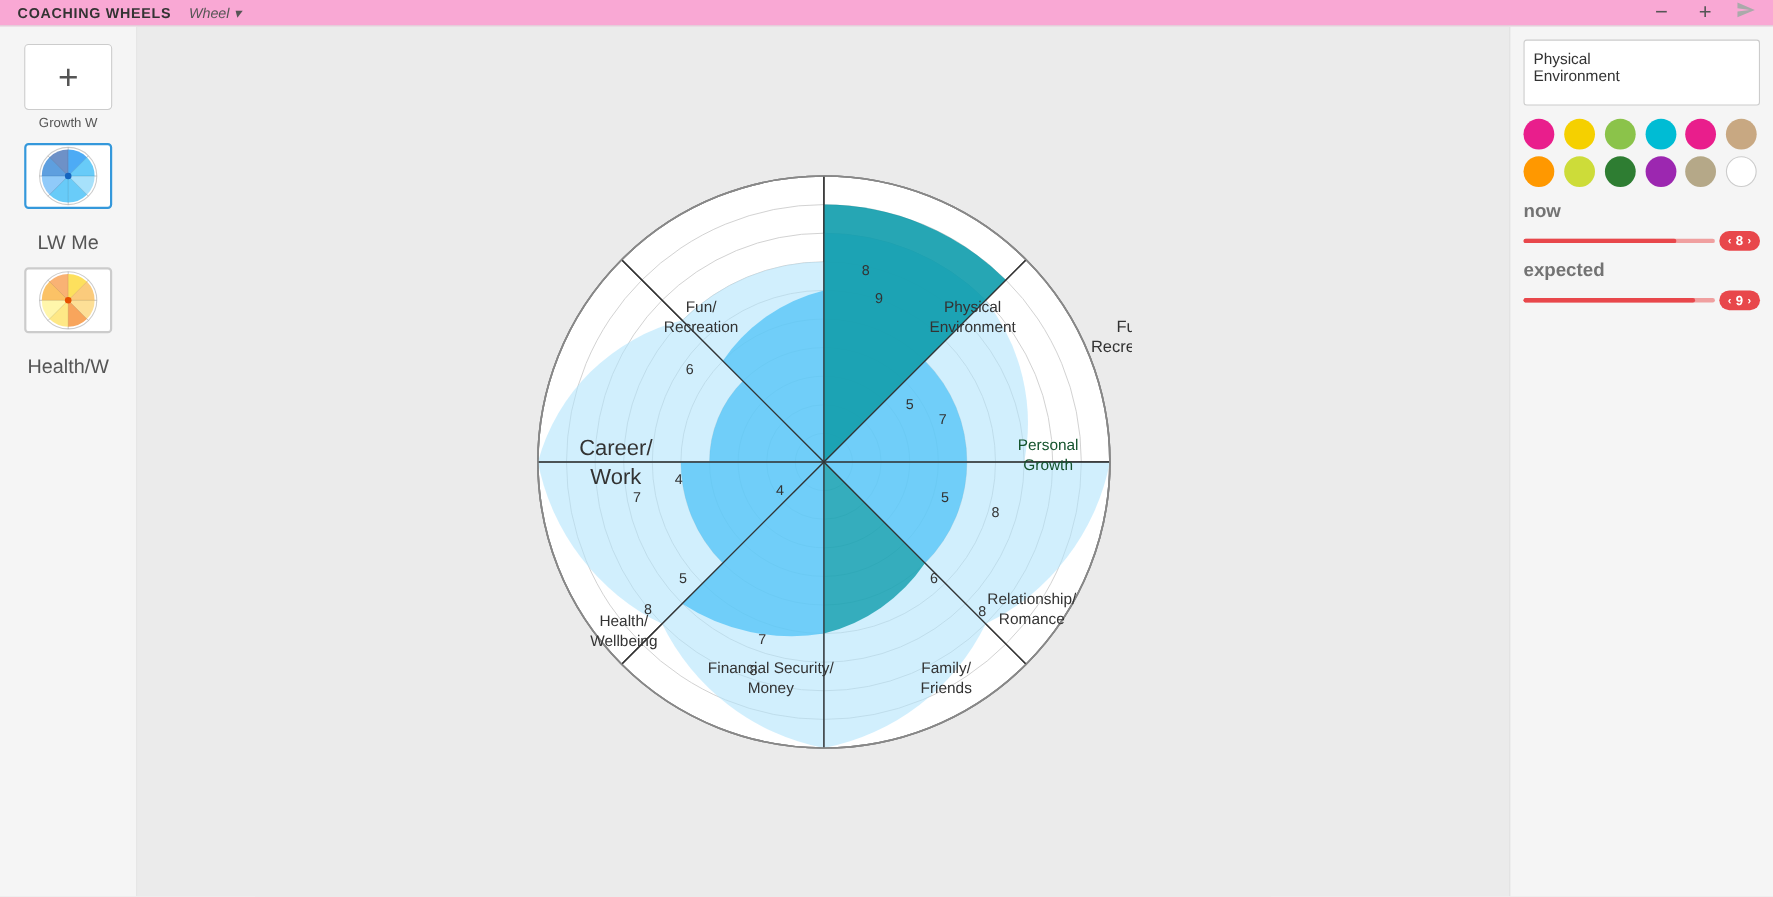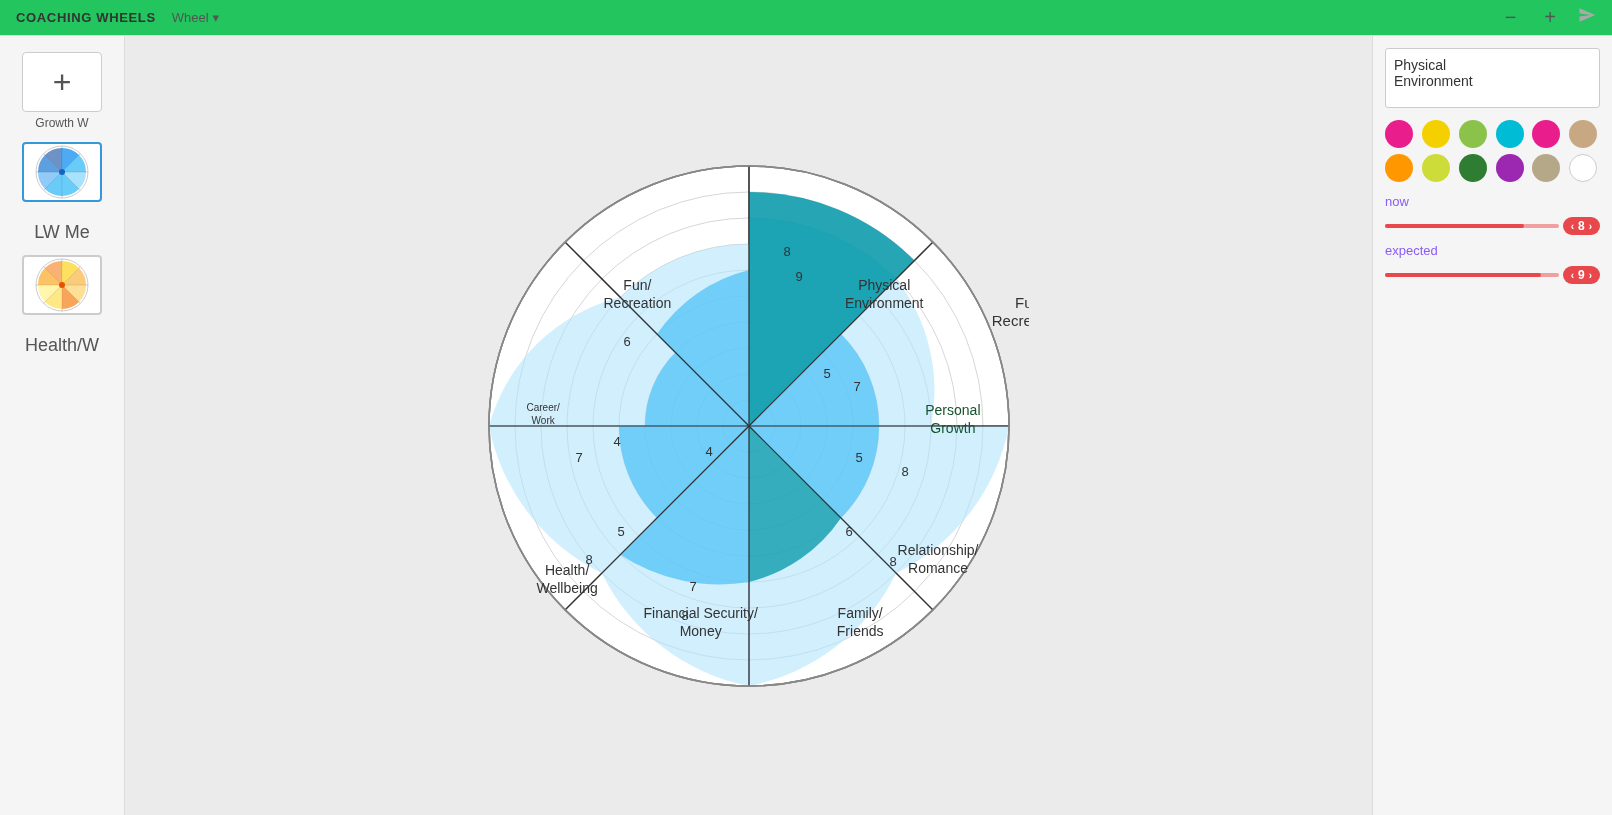--- a/index.html
+++ b/index.html
@@ -10,41 +10,42 @@
       width: 1612px;
       overflow: hidden;
       display: flex;
       flex-direction: column;
     }
 
     
     .topbar {
       display: flex;
       align-items: center;
-      background: #22c55e;
+      background: #f9a8d4;
       border-bottom: 1px solid #ddd;
       padding: 0 16px;
-      height: 36px;
+      height: 24px;
       gap: 16px;
     }
     .topbar-title {
       font-size: 13px;
       font-weight: 600;
       letter-spacing: 0.05em;
       color: #333;
     }
     .topbar-wheel-btn {
       font-size: 13px;
       color: #555;
       cursor: pointer;
       display: flex;
       align-items: center;
       gap: 4px;
       background: none;
       border: none;
+      font-style: italic;
     }
     .topbar-spacer { flex: 1; }
     .topbar-zoom-btn {
       background: none;
       border: none;
       font-size: 20px;
       color: #555;
       cursor: pointer;
       padding: 2px 6px;
     }
@@ -147,21 +148,21 @@
       grid-template-columns: repeat(6, 1fr);
       gap: 6px;
     }
     .color-dot {
       width: 28px;
       height: 28px;
       border-radius: 50%;
       cursor: pointer;
     }
     .slider-section { display: flex; flex-direction: column; gap: 8px; }
-    .slider-label { font-size: 13px; color: #8b5cf6; }
+    .slider-label { font-size: 17px; color: #737373; font-weight: bold; }
     .slider-row {
       display: flex;
       align-items: center;
       gap: 4px;
       position: relative;
     }
     .slider-track {
       flex: 1;
       height: 4px;
       background: #f0a0a0;
@@ -379,21 +380,21 @@
         <text x="559" y="180" font-size="15" fill="#333" text-anchor="middle">Recreation</text>
 
         <text x="848" y="162" font-size="15" fill="#333" text-anchor="middle">Physical</text>
         <text x="856" y="180" font-size="15" fill="#333" text-anchor="middle">Environment</text>
 
       </svg>
 
       
       <div style="position:absolute;top:130px;left:135px;text-align:center;font-size:14px;color:#333;line-height:1.3;">Fun/<br>Recreation</div>
       <div style="position:absolute;top:130px;right:105px;text-align:center;font-size:14px;color:#333;line-height:1.3;">Physical<br>Environment</div>
-      <div style="position:absolute;top:255px;left:58px;text-align:center;font-size:10px;color:#333;line-height:1.3;">Career/<br>Work</div>
+      <div style="position:absolute;top:255px;left:58px;text-align:center;font-size:20px;color:#333;line-height:1.3;">Career/<br>Work</div>
       <div style="position:absolute;top:255px;right:48px;text-align:center;font-size:14px;color:#14532d;line-height:1.3;">Personal<br>Growth</div>
       <div style="position:absolute;top:415px;left:68px;text-align:center;font-size:14px;color:#333;line-height:1.3;">Health/<br>Wellbeing</div>
       <div style="position:absolute;top:395px;right:50px;text-align:center;font-size:14px;color:#333;line-height:1.3;margin-left:40px;">Relationship/<br>Romance</div>
       <div style="position:absolute;bottom:65px;left:175px;text-align:center;font-size:14px;color:#333;line-height:1.3;">Financial Security/<br>Money</div>
       <div style="position:absolute;bottom:65px;right:145px;text-align:center;font-size:14px;color:#333;line-height:1.3;">Family/<br>Friends</div>
     </div>
   </div>
 
   <div class="right-panel">
     <div class="segment-name-box">

